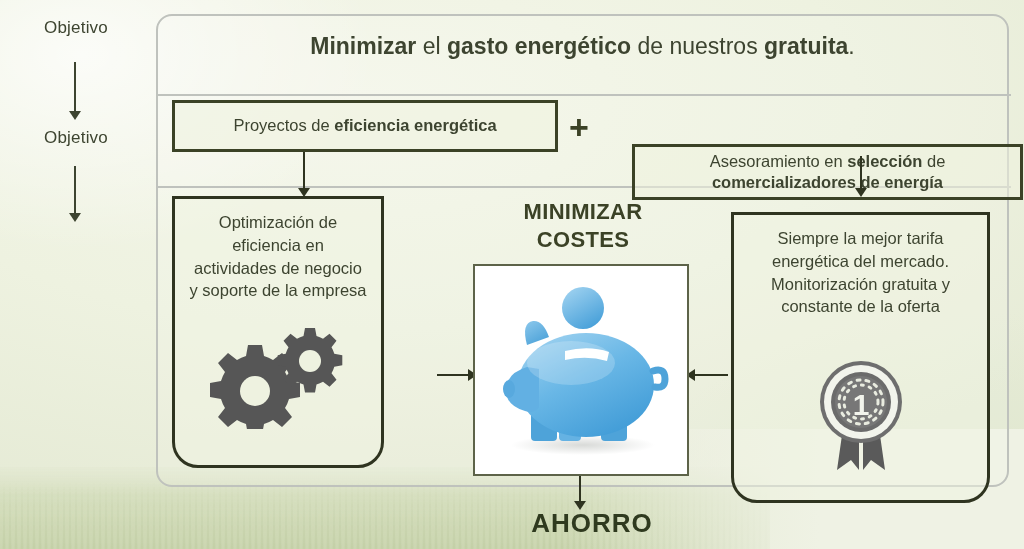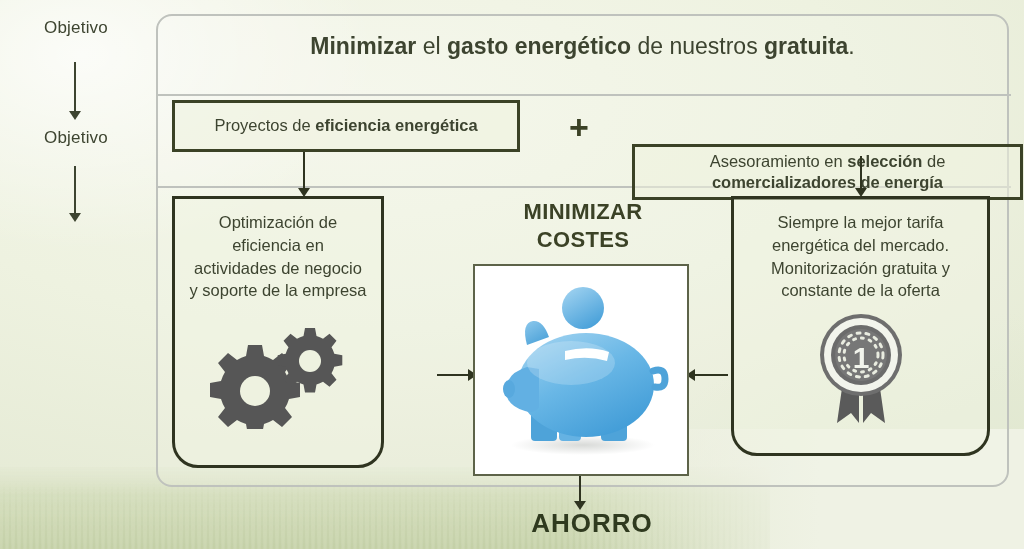--- a/index.html
+++ b/index.html
@@ -134,21 +134,21 @@
     display: flex;
     align-items: center;
     justify-content: center;
     text-align: center;
     color: #3d4430;
     font-size: 16.5px;
     line-height: 1.3;
     padding: 4px 10px;
   }
   .svc-box b { font-weight: 700; }
-  .svc-left  { left: 172px; top: 100px; width: 348px; height: 52px; }
+  .svc-left  { left: 172px; top: 100px; width: 386px; height: 52px; }
   .svc-right { left: 632px; top: 100px; width: 391px; height: 56px; margin-top: 44px; }
 
   .plus-sign {
     position: absolute;
     left: 566px;
     top: 110px;
     width: 26px;
     height: 34px;
     color: #3b4226;
     font-size: 34px;
@@ -183,21 +183,21 @@
     border-radius: 0 0 26px 26px;
     box-sizing: border-box;
     background: rgba(240,243,226,0.5);
     color: #3d4430;
     font-size: 16.5px;
     line-height: 1.38;
     text-align: center;
     padding-top: 12px;
   }
   .res-left  { left: 172px; top: 196px; width: 212px; height: 272px; }
-  .res-right { left: 731px; top: 196px; width: 259px; height: 260px; }
+  .res-right { left: 731px; top: 212px; width: 259px; height: 291px; }
 
   .res-icon {
     position: absolute;
     left: 0; right: 0;
     display: flex;
     justify-content: center;
   }
   .res-left  .res-icon { bottom: 36px; }
   .res-right .res-icon { bottom: 26px; }
 

